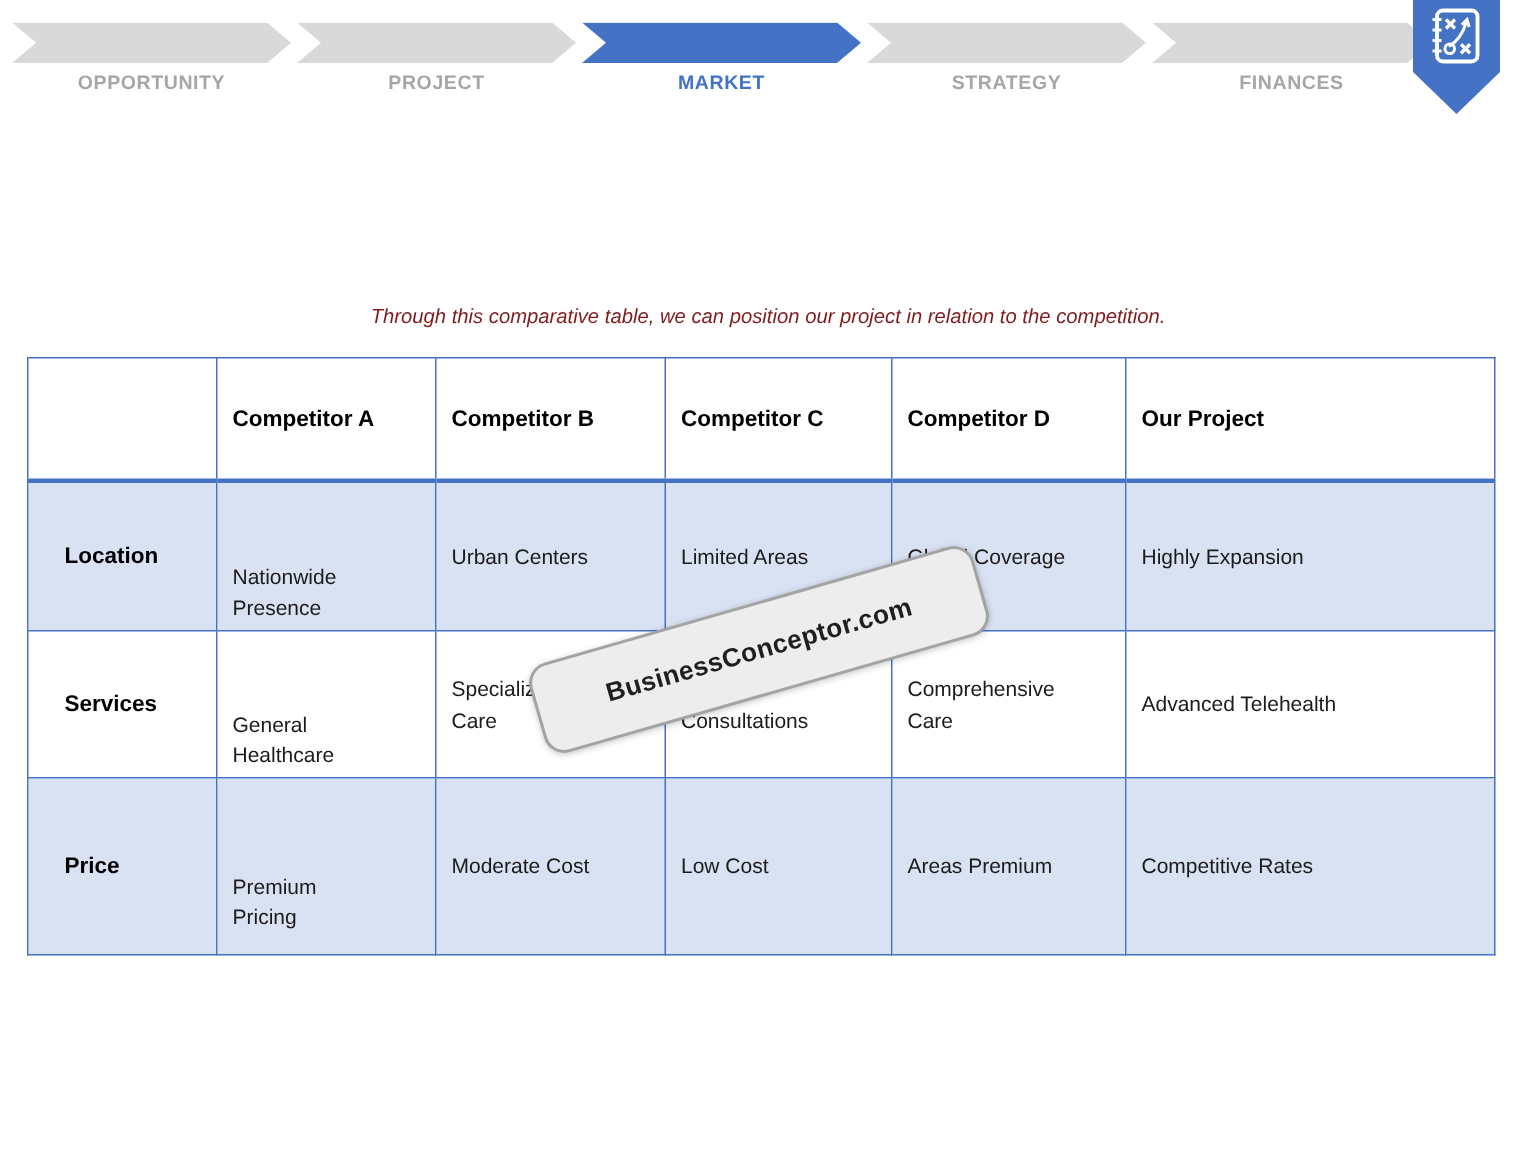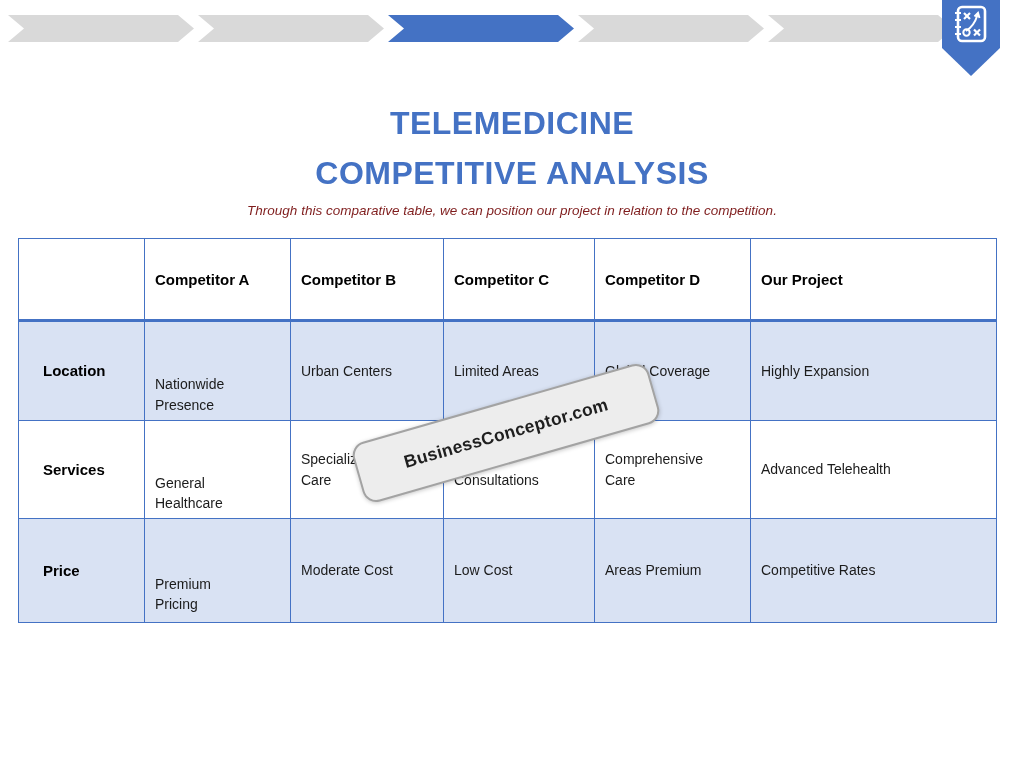--- a/index.html
+++ b/index.html
@@ -69,43 +69,46 @@
 
 <div class="slide">
 
   <div class="nav-chevrons">
     <div class="chev"></div>
     <div class="chev"></div>
     <div class="chev active"></div>
     <div class="chev"></div>
     <div class="chev"></div>
   </div>
+  <div class="nav-labels">
+    <div class="nav-label">OPPORTUNITY</div>
+    <div class="nav-label">PROJECT</div>
+    <div class="nav-label active">MARKET</div>
+    <div class="nav-label">STRATEGY</div>
+    <div class="nav-label">FINANCES</div>
+  </div>
 
   <div class="pennant">
     <svg width="58" height="78" viewBox="0 0 58 78">
       <path d="M0 0 H58 V48 L29 76 L0 48 Z" fill="#4472C4"></path>
       <rect x="16" y="7" width="27" height="34" rx="4" fill="none" stroke="#fff" stroke-width="2.6"></rect>
       <line x1="13" y1="13" x2="19" y2="13" stroke="#fff" stroke-width="2"></line>
       <line x1="13" y1="20" x2="19" y2="20" stroke="#fff" stroke-width="2"></line>
       <line x1="13" y1="27" x2="19" y2="27" stroke="#fff" stroke-width="2"></line>
       <line x1="13" y1="34" x2="19" y2="34" stroke="#fff" stroke-width="2"></line>
       <line x1="22" y1="13" x2="28" y2="19" stroke="#fff" stroke-width="2.2"></line>
       <line x1="28" y1="13" x2="22" y2="19" stroke="#fff" stroke-width="2.2"></line>
       <path d="M24 31 C 29 28, 33 23, 35.5 15" fill="none" stroke="#fff" stroke-width="2"></path>
       <path d="M32.5 16.5 L36 13 L37.5 18" fill="none" stroke="#fff" stroke-width="2"></path>
       <circle cx="24.5" cy="32.5" r="3.2" fill="none" stroke="#fff" stroke-width="2"></circle>
       <line x1="32" y1="29.5" x2="38" y2="35.5" stroke="#fff" stroke-width="2.2"></line>
       <line x1="38" y1="29.5" x2="32" y2="35.5" stroke="#fff" stroke-width="2.2"></line>
     </svg>
   </div>
 
-  <div class="title">
-    <div>TELEMEDICINE</div>
-    <div>COMPETITIVE ANALYSIS</div>
-  </div>
   <div class="subtitle">Through this comparative table, we can position our project in relation to the competition.</div>
 
   <table class="cmp">
     <colgroup>
       <col style="width:126px">
         <col style="width:146px">
         <col style="width:153px">
       <col style="width:151px">
         <col style="width:156px">
         <col style="width:246px">
@@ -130,21 +133,21 @@
         <td><span class="wrap">Highly Expansion</span></td>
       </tr>
       <tr style="height:98px">
         <td class="rowhdr">Services</td>
         <td><span class="wrap w-c1">General Healthcare</span></td>
         <td><span class="wrap w-c2">Specialized Care</span></td>
         <td><span class="wrap w-c3">Basic Consultations</span></td>
         <td><span class="wrap w-c4">Comprehensive Care</span></td>
         <td><span class="wrap">Advanced Telehealth</span></td>
       </tr>
-      <tr style="height:104px">
+      <tr style="height:118px">
         <td class="rowhdr">Price</td>
         <td><span class="wrap w-c1">Premium Pricing</span></td>
         <td><span class="wrap w-c2">Moderate Cost</span></td>
         <td><span class="wrap w-c3">Low Cost</span></td>
         <td><span class="wrap w-c4">Areas Premium</span></td>
         <td><span class="wrap">Competitive Rates</span></td>
       </tr>
     </tbody>
   </table>
 

